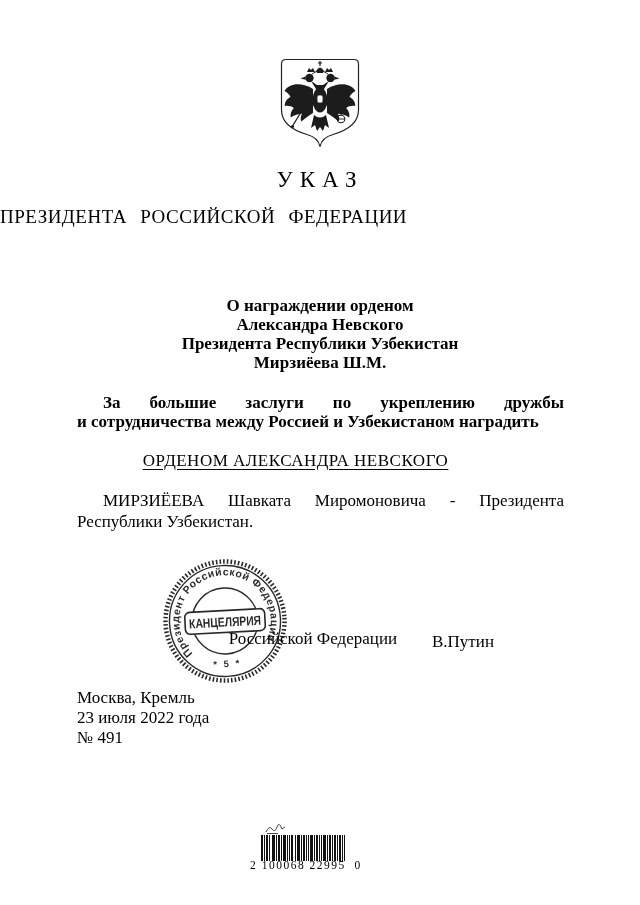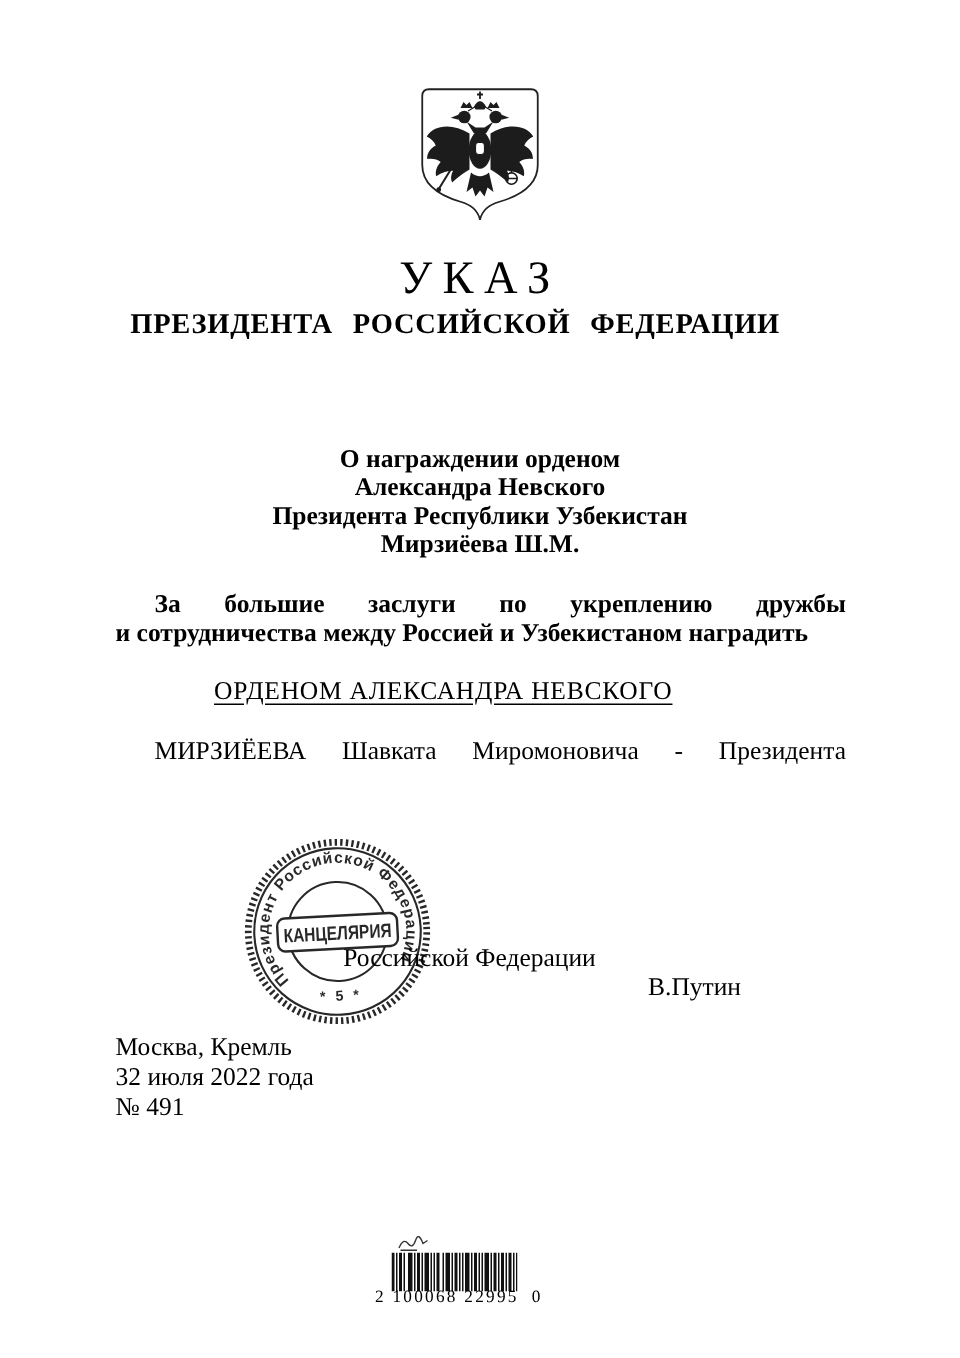--- a/index.html
+++ b/index.html
@@ -6,25 +6,25 @@
   .page {
     position:relative; width:640px; height:905px; background:#ffffff;
     font-family:"Liberation Serif", serif; color:#000; overflow:hidden;
   }
   .abs { position:absolute; }
 
   
   .arms { left:278px; top:58px; width:84px; height:94px; }
   .doc-title {
     left:0; top:167px; width:640px; text-align:center;
-    font-size:31px; letter-spacing:7px; font-weight:500;
+    font-size:23px; letter-spacing:7px; font-weight:500;
   }
   .doc-subtitle {
-    left:0; top:206px; width:520px; text-align:right;
-    font-size:19px; word-spacing:8px; letter-spacing:0.5px; font-weight:700;
+    left:0; top:206px; width:520px; text-align:left;
+    font-size:19px; word-spacing:8px; letter-spacing:0.5px; font-weight:400;
   }
 
   
   .subject {
     left:0; top:296px; width:640px; text-align:center;
     font-weight:bold; font-size:17px; line-height:19px;
   }
 
   
   .para { left:77px; width:487px; font-size:17px; line-height:19px; }
@@ -35,21 +35,21 @@
   .award-heading {
     left:0; top:451px; width:591px; text-align:center; font-size:17px; letter-spacing:0.5px;
   }
   .award-heading span { text-decoration:underline; text-underline-offset:3px; }
 
   
   .sig-block {
     left:228px; top:629px; width:170px; text-align:center;
     font-size:17px; line-height:19px; z-index:1;
   }
-  .sig-name { left:432px; top:648px; font-size:17px; z-index:1; }
+  .sig-name { left:432px; top:632px; font-size:17px; z-index:1; }
 
   
   .stamp { left:160px; top:556px; width:130px; height:130px; mix-blend-mode:multiply; opacity:0.94; z-index:2; }
 
   
   .footer { left:77px; top:688px; font-size:17px; line-height:20px; }
 
   
   .squiggle { left:263px; top:824px; width:26px; height:11px; }
   .bars { left:261px; top:835px; width:84px; height:26px; }
@@ -102,20 +102,21 @@
     <div class="jline">За большие заслуги по укреплению дружбы</div>
     <div>и сотрудничества между Россией и Узбекистаном наградить</div>
   </div>
 
   <div class="abs award-heading">
     <span>ОРДЕНОМ АЛЕКСАНДРА НЕВСКОГО</span>
   </div>
 
   <div class="abs para para2">
     <div class="jline">МИРЗИЁЕВА Шавката Миромоновича - Президента</div>
+    <div>Республики Узбекистан.</div>
   </div>
 
   <div class="abs sig-block">
     <div>Российской Федерации</div>
   </div>
   <div class="abs sig-name">В.Путин</div>
 
   <svg class="abs stamp" viewBox="0 0 130 130">
     <g transform="rotate(-3 65 65)">
       <circle cx="65" cy="65" r="59.5" fill="none" stroke="#1a1a1a" stroke-width="4.5" stroke-dasharray="1.6 2.1"></circle>
@@ -128,21 +129,21 @@
         <textPath href="#ringPath" startOffset="2">Президент Российской Федерации</textPath>
       </text>
       <text x="65" y="111" text-anchor="middle" font-family="Liberation Sans, sans-serif" font-size="9.5" font-weight="bold" letter-spacing="2" fill="#1a1a1a">* 5 *</text>
       <rect x="25" y="54.5" width="80" height="22" rx="5" fill="#ffffff" stroke="#1a1a1a" stroke-width="1.6"></rect>
       <text x="65" y="70.5" text-anchor="middle" font-family="Liberation Sans, sans-serif" font-size="13" font-weight="bold" fill="#1a1a1a" textLength="72" lengthAdjust="spacingAndGlyphs">КАНЦЕЛЯРИЯ</text>
     </g>
   </svg>
 
   <div class="abs footer">
     <div>Москва, Кремль</div>
-    <div>32 июля 2022 года</div>
+    <div>23 июля 2022 года</div>
     <div>№ 491</div>
   </div>
 
   <svg class="abs squiggle" viewBox="0 0 26 11">
     <path d="M3,8 Q6,1 9,5 T14,3 T19,5 L22,3 M4,9.5 H15" fill="none" stroke="#333" stroke-width="0.9"></path>
   </svg>
   <svg class="abs bars" viewBox="0 0 84 26" preserveAspectRatio="none">
     <g fill="#111">
       <rect x="0" width="2" height="26"></rect>
         <rect x="3" width="1" height="26"></rect>

